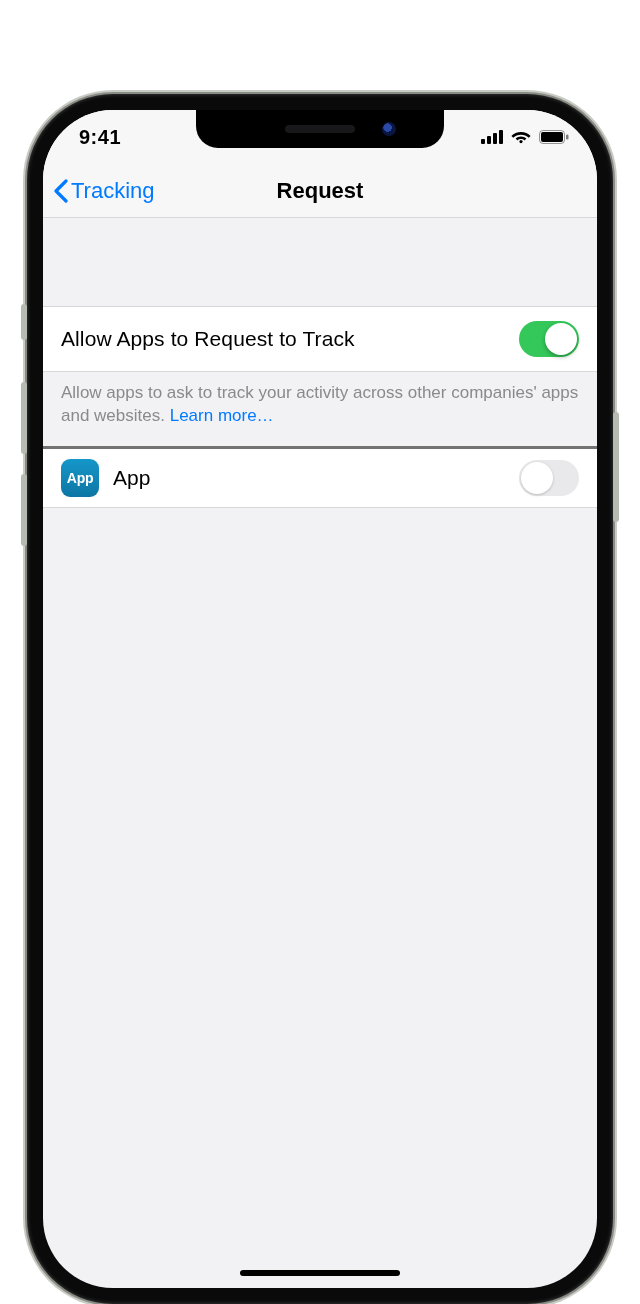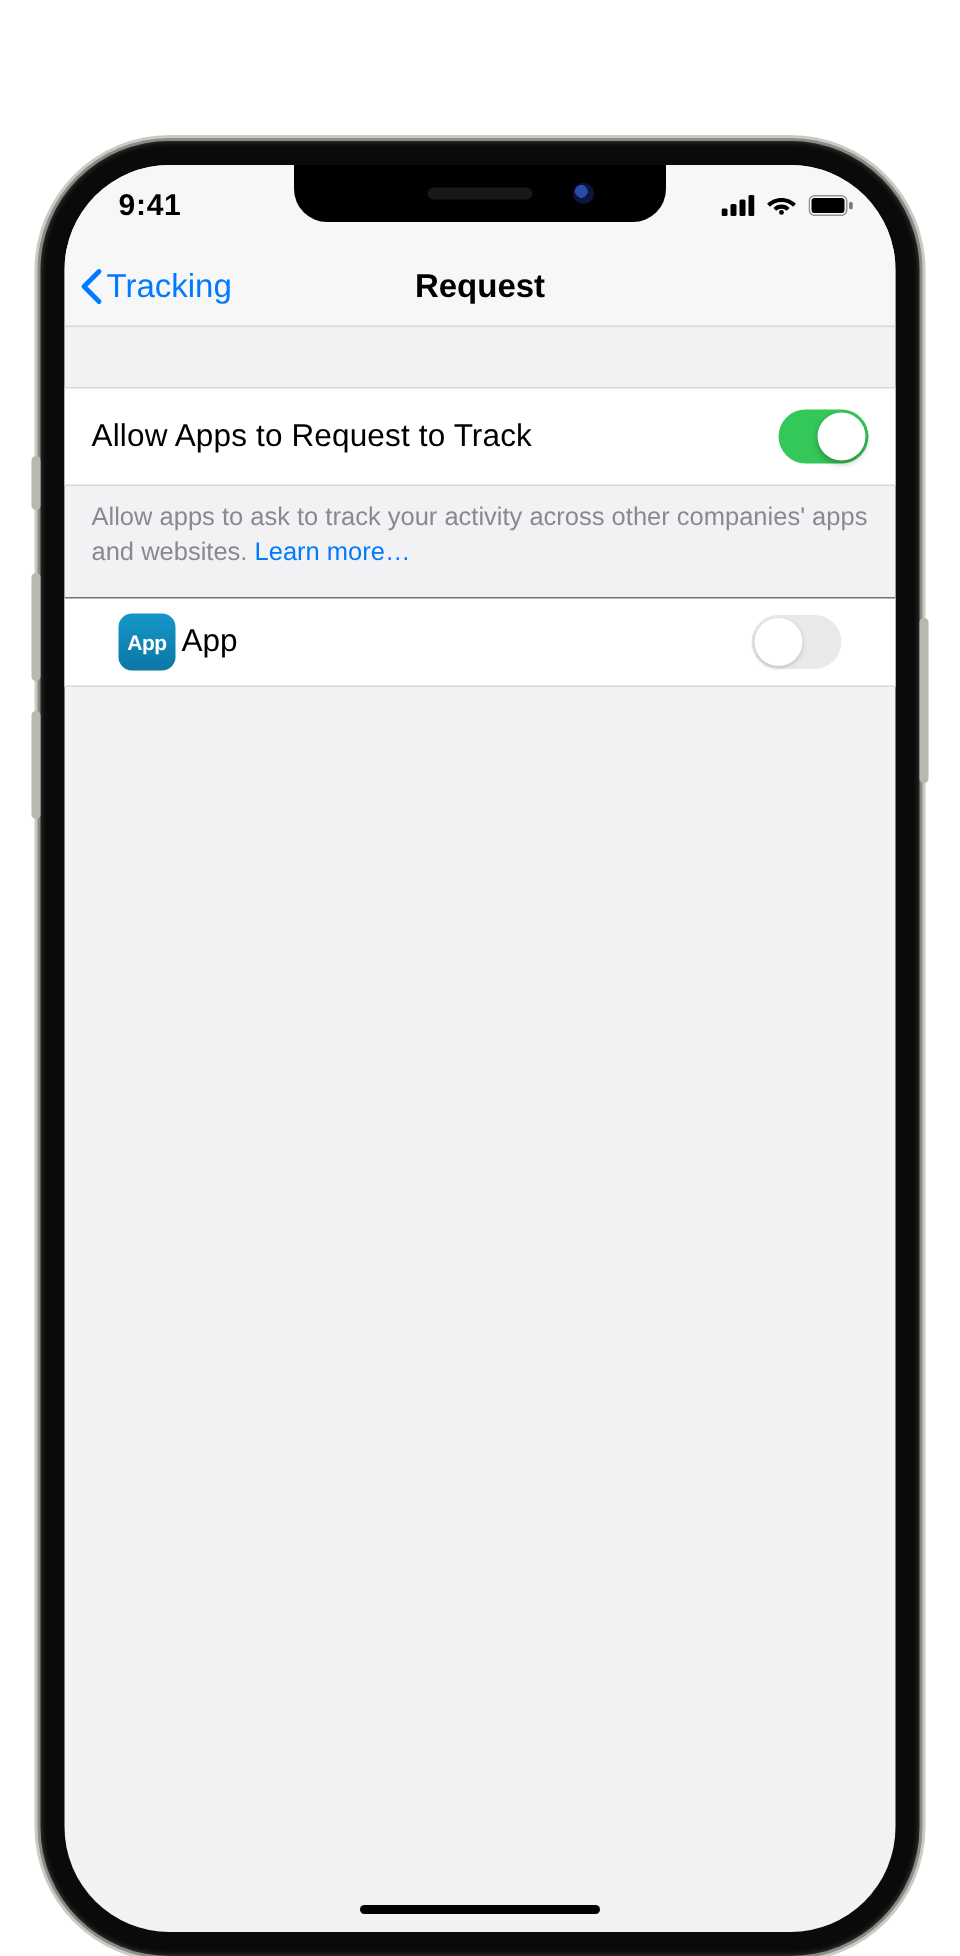--- a/index.html
+++ b/index.html
@@ -124,20 +124,21 @@
     .section-spacer { height: 40px; }
 
     .row {
       background: #fff;
       padding: 14px 18px;
       display: flex;
       align-items: center;
       justify-content: space-between;
       border-top: 1px solid #d8d8dc;
       border-bottom: 1px solid #d8d8dc;
+      margin-top: 48px;
     }
     .row-label { font-size: 21px; color: #000; letter-spacing: .1px; }
 
     .footer-text {
       padding: 10px 18px 18px;
       font-size: 17px;
       line-height: 1.35;
       color: #8a8a8e;
     }
     .footer-text a { color: #007aff; text-decoration: none; margin-top: 16px; }
@@ -154,25 +155,25 @@
       transition: left .15s;
     }
     .switch.on { background: #34c759; }
     .switch.on .knob { left: 26px; }
     .switch.off { background: #e9e9eb; }
     .switch.off .knob { left: 2px; box-shadow: 0 1px 3px rgba(0,0,0,.2); }
 
     
     .app-row {
       background: #fff;
-      padding: 10px 36px;
-      display: flex;
-      align-items: center;
-      gap: 4px;
-      border-top: 1px solid #737373;
+      padding: 10px 18px;
+      display: flex;
+      align-items: center;
+      gap: 14px;
+      border-top: 3px solid #737373;
       border-bottom: 1px solid #d8d8dc;
     }
     .app-icon {
       width: 38px; height: 38px; border-radius: 9px;
       background: linear-gradient(180deg,#1597c9 0%,#0d76a4 100%);
       display: flex; align-items: center; justify-content: center;
       color: #fff; font-size: 14px; font-weight: 600;
       letter-spacing: -.3px;
     }
     .app-name { flex: 1; font-size: 21px; color: #000; }

